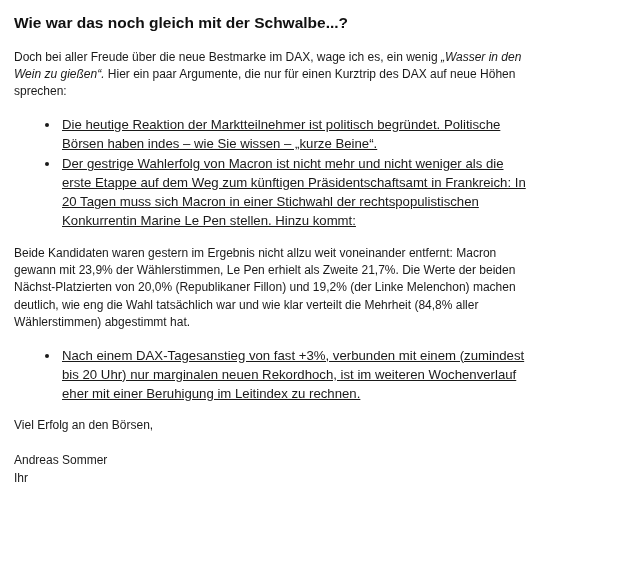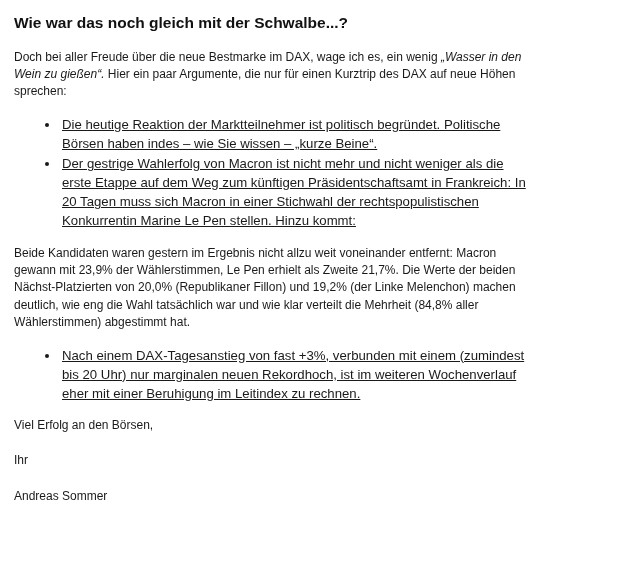--- a/index.html
+++ b/index.html
@@ -71,16 +71,16 @@
   </ul>
 
   <p class="para">Beide Kandidaten waren gestern im Ergebnis nicht allzu weit voneinander entfernt: Macron gewann mit 23,9% der Wählerstimmen, Le Pen erhielt als Zweite 21,7%. Die Werte der beiden Nächst-Platzierten von 20,0% (Republikaner Fillon) und 19,2% (der Linke Melenchon) machen deutlich, wie eng die Wahl tatsächlich war und wie klar verteilt die Mehrheit (84,8% aller Wählerstimmen) abgestimmt hat.</p>
 
 
   <ul class="bullets">
     <li>Nach einem DAX-Tagesanstieg von fast +3%, verbunden mit einem (zumindest bis 20 Uhr) nur marginalen neuen Rekordhoch, ist im weiteren Wochenverlauf eher mit einer Beruhigung im Leitindex zu rechnen.</li>
   </ul>
 
   <p class="sig">Viel Erfolg an den Börsen,</p>
+  <p class="sig last">Andreas Sommer</p>
   <p class="sig">Ihr</p>
-  <p class="sig last">Andreas Sommer</p>
 
 </div>
 
 </body></html>

